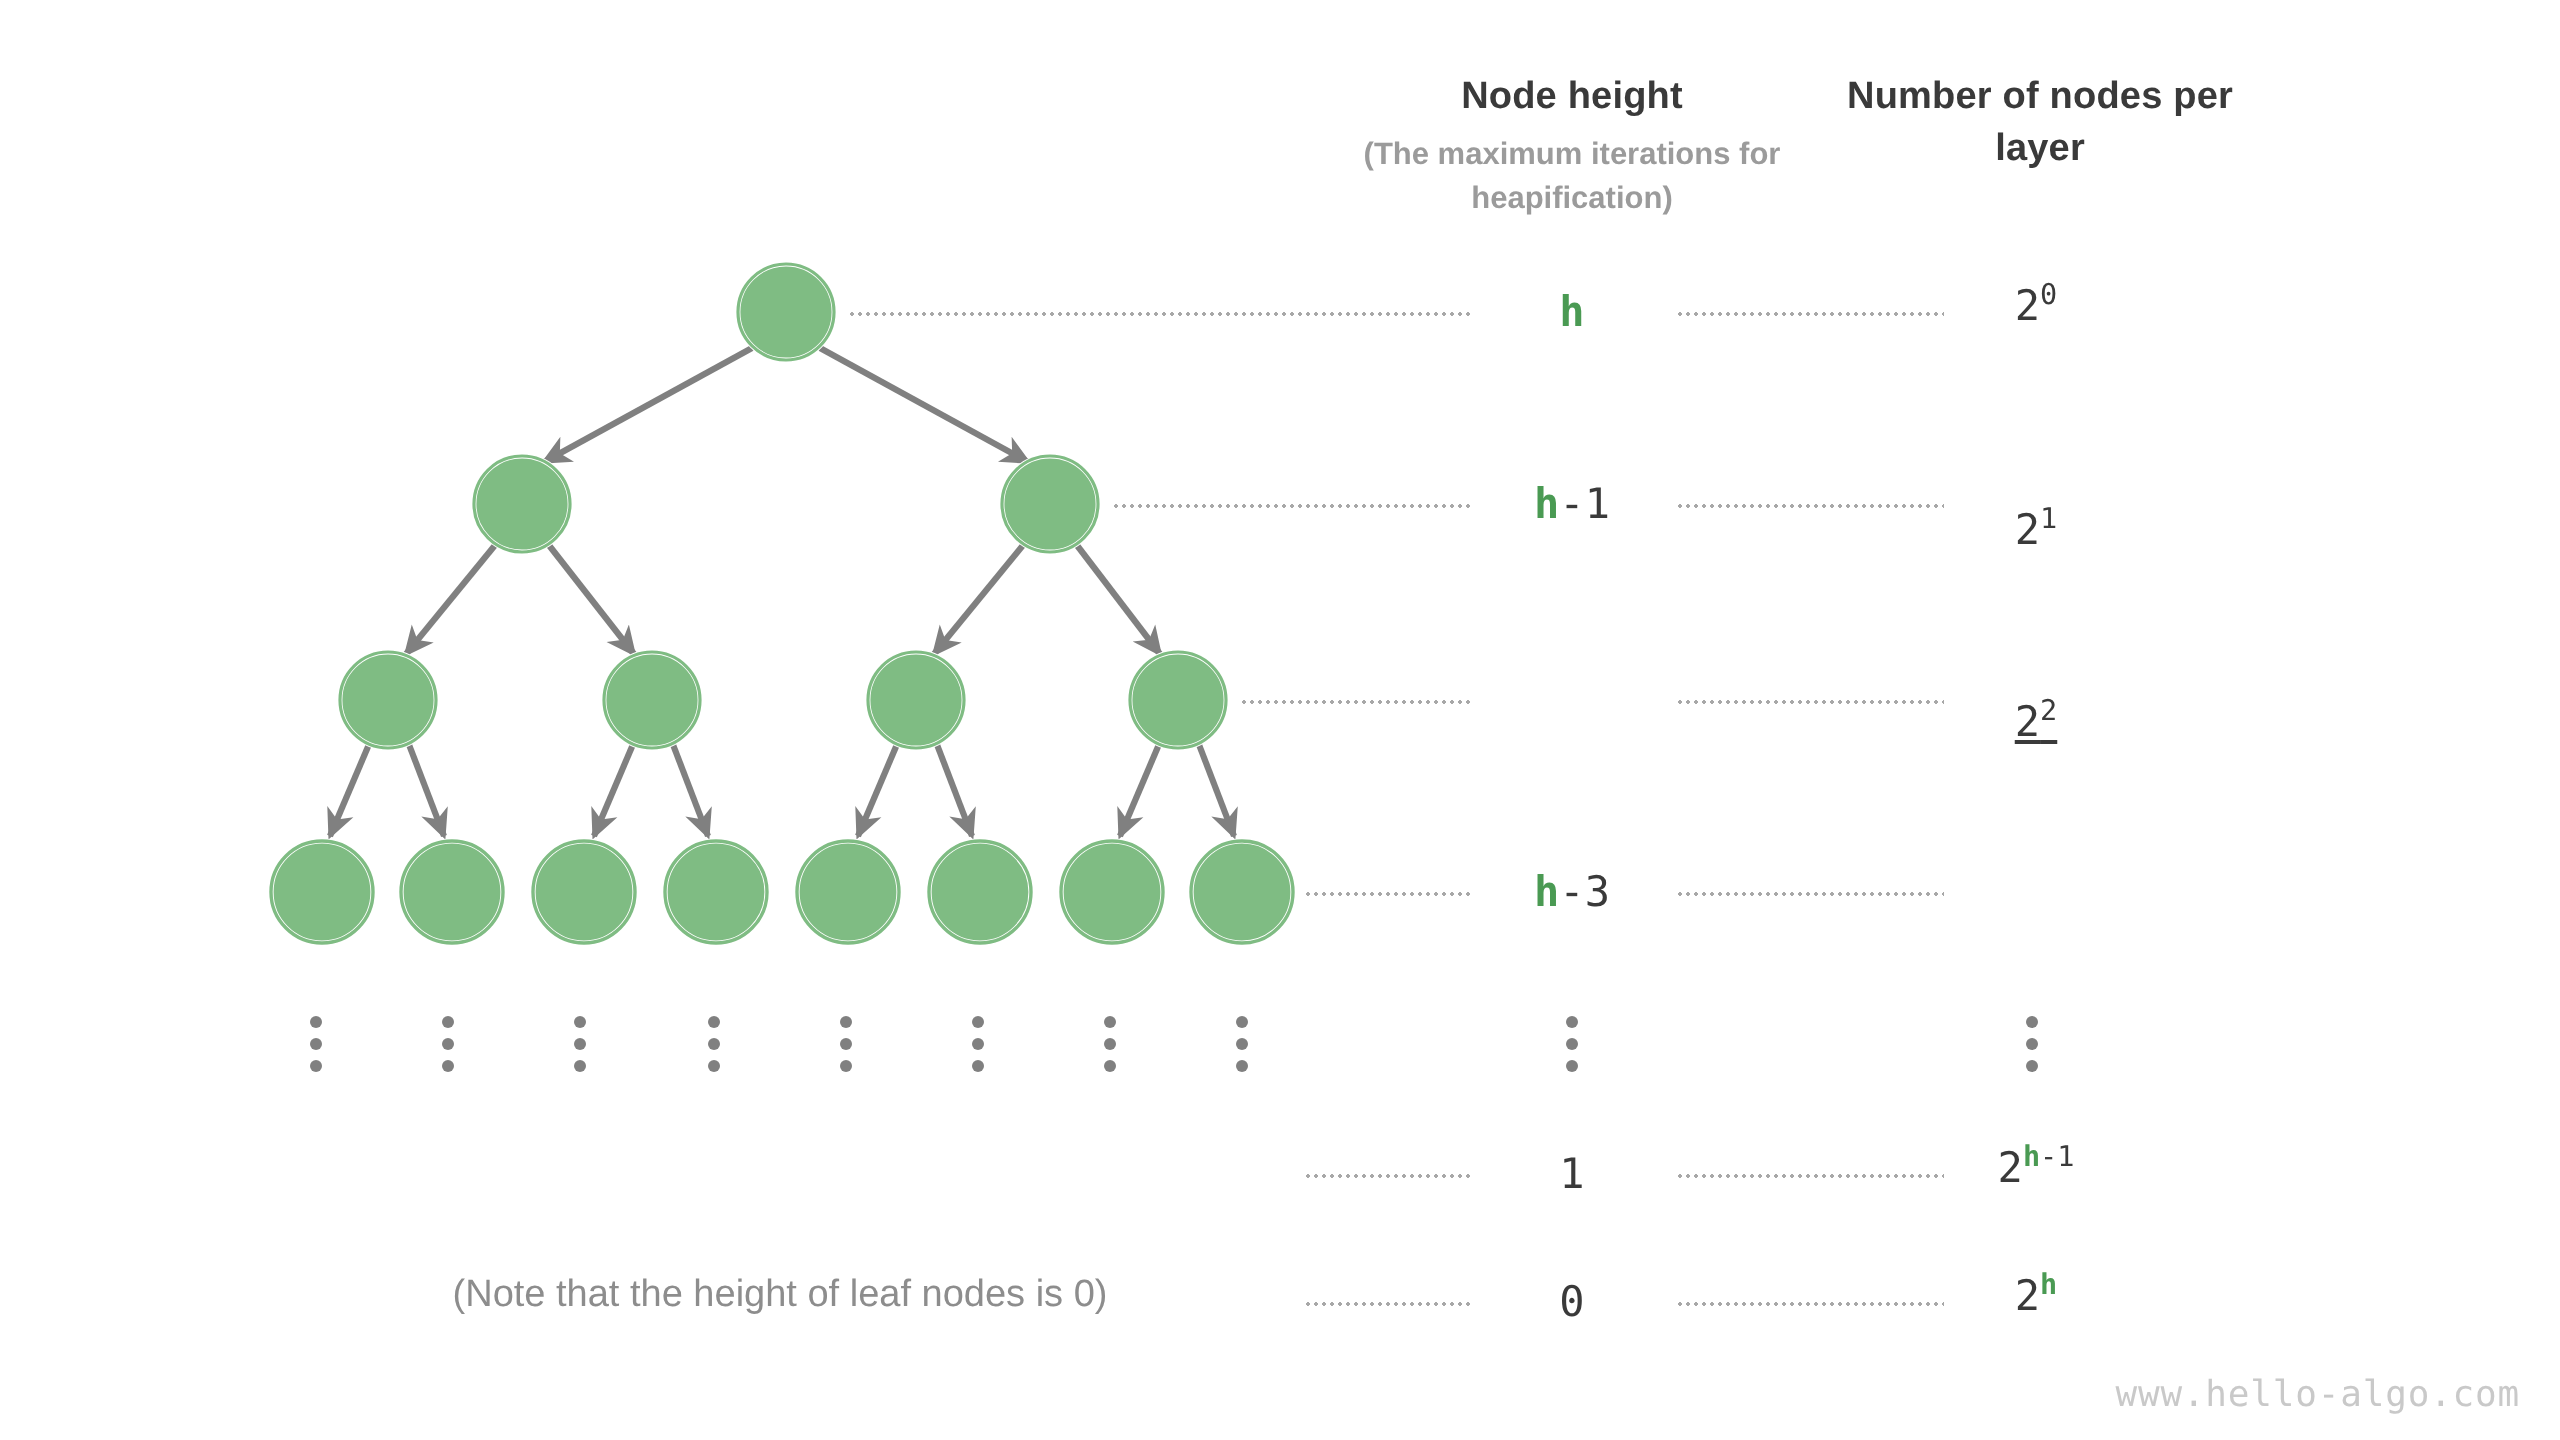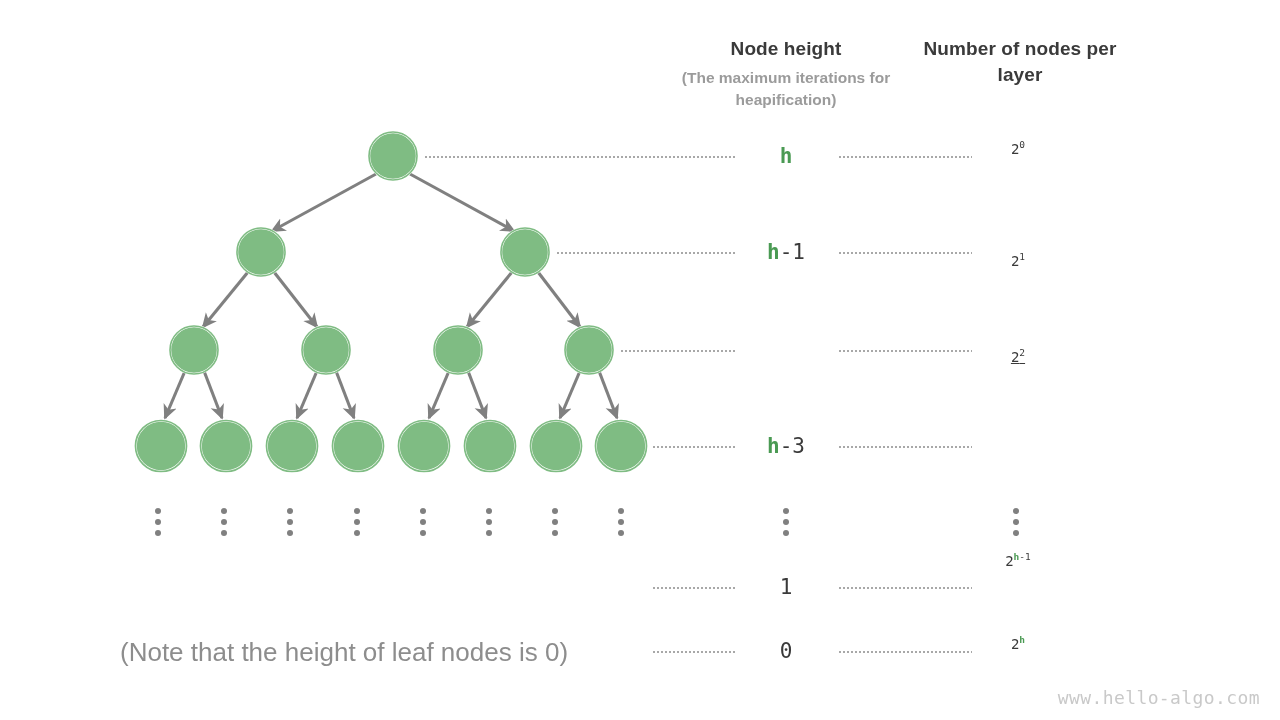--- a/index.html
+++ b/index.html
@@ -72,21 +72,21 @@
   }
   .height-label .hsym {
     color: #4a9a53;
     font-weight: bold;
   }
   .count-label {
     position: absolute;
     width: 180px;
     text-align: center;
     font-family: "DejaVu Sans Mono", monospace;
-    font-size: 14px;
+    font-size: 21px;
     color: #3a3a3a;
     white-space: nowrap;
   }
   .count-label sup {
     font-size: 0.68em;
     vertical-align: super;
     line-height: 0;
   }
   .count-label sup .hsym {
     color: #4a9a53;
@@ -117,22 +117,22 @@
     margin-bottom: 5px;
   }
   .vdots i:last-child { margin-bottom: 0; }
 
   
   #leaf-note {
     position: absolute;
     left: 120px;
     top: 637px;
     width: 540px;
-    text-align: left;
-    font-size: 26px;
+    text-align: center;
+    font-size: 19px;
     color: #8d8d8d;
     white-space: nowrap;
   }
   #watermark {
     position: absolute;
     right: 20px;
     bottom: 12px;
     font-family: "DejaVu Sans Mono", monospace;
     font-size: 18px;
     color: #c9c9c9;
@@ -335,21 +335,21 @@
       <i></i>
       <i></i>
       <i></i>
     </div>
 
   <div class="leader" style="left:652px; top:587px; width:84px;"></div>
   <div class="height-label" style="left:696px; top:575px;">
     <span>1</span>
   </div>
   <div class="leader" style="left:838px; top:587px; width:134px;"></div>
-  <div class="count-label" style="left:928px; top:553px;">
+  <div class="count-label" style="left:928px; top:572px;">
     <span>2</span><sup><span class="hsym">h</span><span>-1</span></sup>
   </div>
 
   <div class="leader" style="left:652px; top:651px; width:84px;"></div>
   <div class="height-label" style="left:696px; top:639px;">
     <span>0</span>
   </div>
   <div class="leader" style="left:838px; top:651px; width:134px;"></div>
   <div class="count-label" style="left:928px; top:636px;">
     <span>2</span><sup><span class="hsym">h</span></sup>

